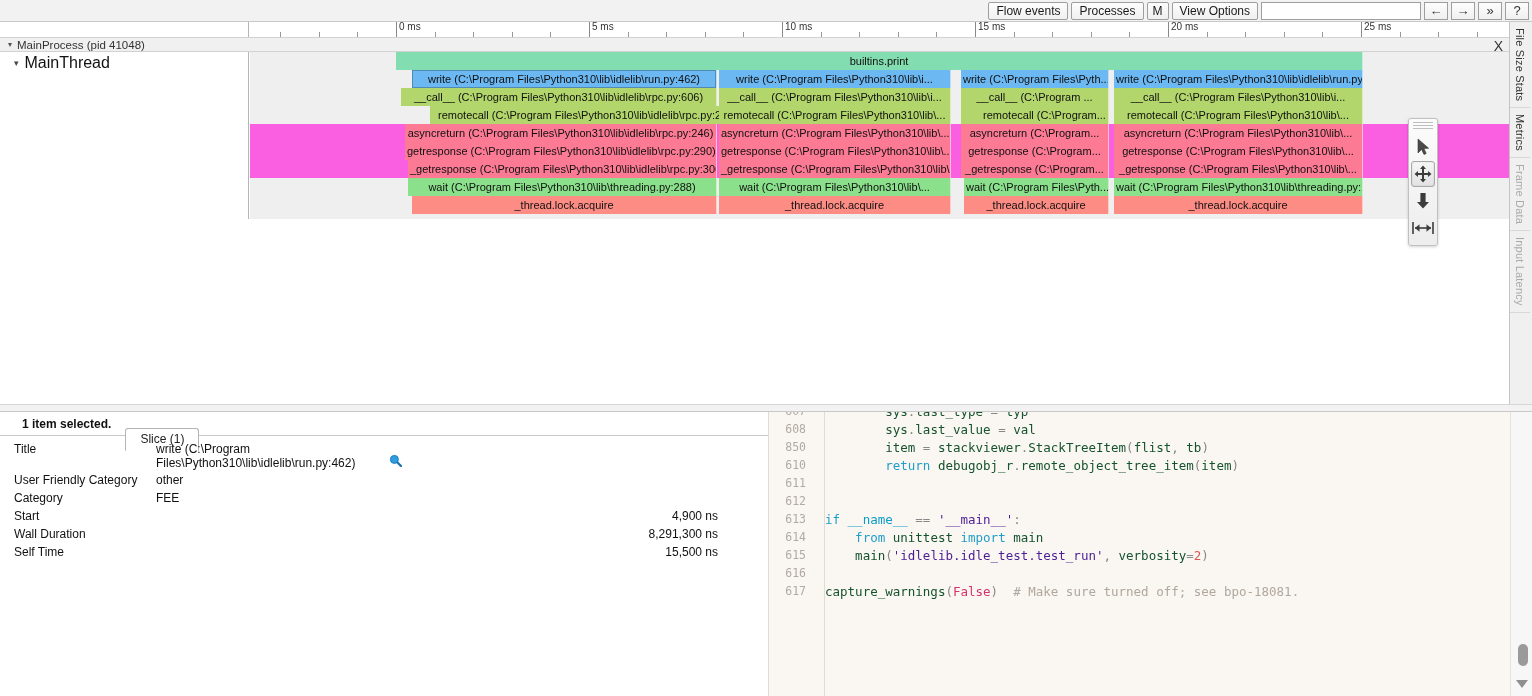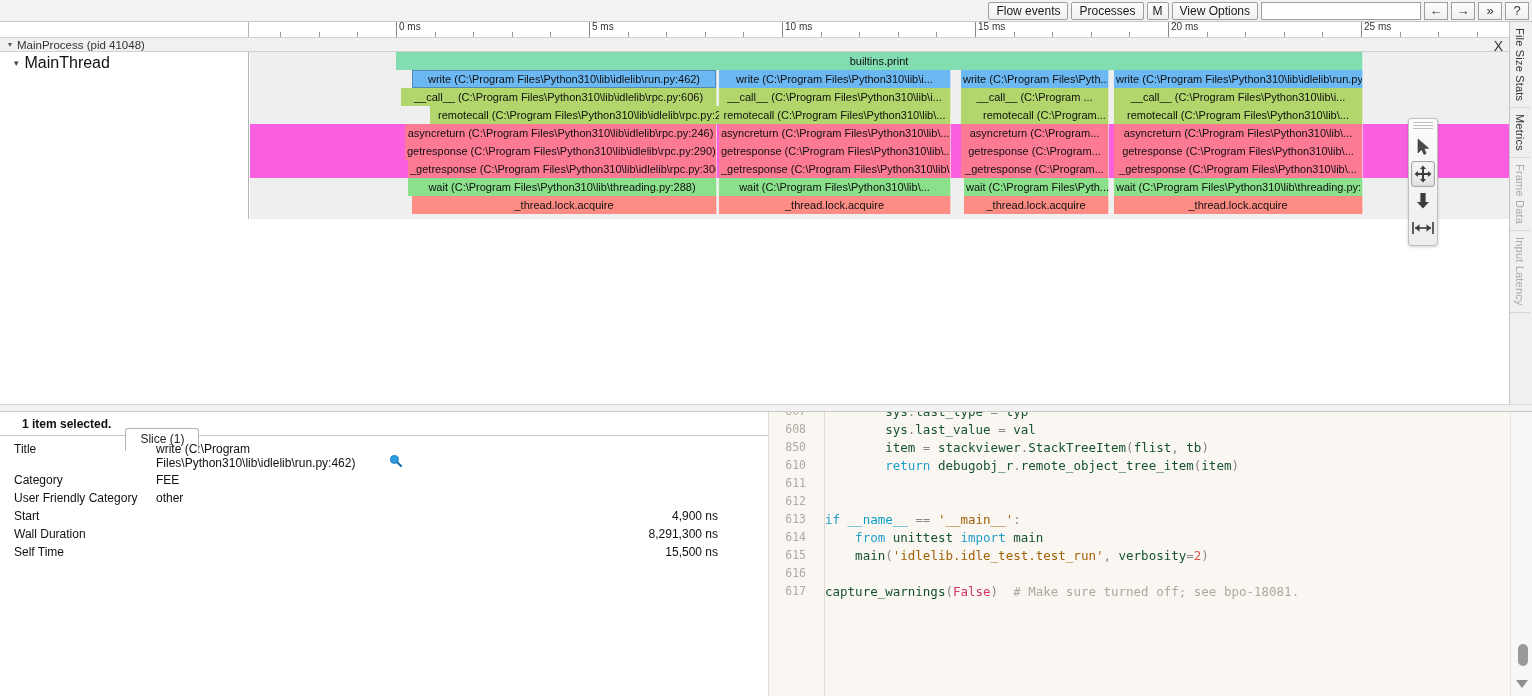--- a/index.html
+++ b/index.html
@@ -265,21 +265,21 @@
     position: absolute; left: 55px; top: 0; width: 1px; height: 284px;
     background: #e2dbd4;
   }
   .ctext {
     white-space: pre; padding-left: 10px;
     font-family: "DejaVu Sans Mono", monospace;
     font-size: 12.5px; color: #3b3b3b;
   }
   .k-kw { color: #1f9ec9; }
   .k-kw2 { color: #0a9dc7; }
-  .k-str { color: #a16207; }
+  .k-str { color: #4c1d95; }
   .k-num { color: #d9534f; }
   .k-cmt { color: #b0a79e; }
   .k-const { color: #d6336c; }
   .k-plain { color: #14532d; }
   .k-op { color: #888; }
 
   
   #code-sb {
     position: absolute; right: 0; top: 412px; width: 22px; height: 284px;
     background: #f7f7f7; border-left: 1px solid #e4e4e4;
@@ -548,29 +548,29 @@
           <div class="dt-key">Title</div>
           <div class="dt-val">
             <div class="dt-title-text">write (C:\Program Files\Python310\lib\idlelib\run.py:462)</div>
             <span class="mag"><svg width="13" height="13" viewBox="0 0 13 13">
                 <circle cx="5.4" cy="5.4" r="4" fill="#2f9ee0" stroke="#1a7fc0" stroke-width="1"></circle>
                 <path d="M8.5 8.5 L12 12" stroke="#1a6fae" stroke-width="2.2" stroke-linecap="round"></path>
               </svg></span>
           </div>
         </div>
         <div class="dt-row">
+          <div class="dt-key">User Friendly Category</div>
+          <div class="dt-val">
+            <div class="">other</div>
+          </div>
+        </div>
+        <div class="dt-row">
           <div class="dt-key">Category</div>
           <div class="dt-val">
             <div class="">FEE</div>
-          </div>
-        </div>
-        <div class="dt-row">
-          <div class="dt-key">User Friendly Category</div>
-          <div class="dt-val">
-            <div class="">other</div>
           </div>
         </div>
         <div class="dt-row">
           <div class="dt-key">Start</div>
           <div class="dt-val num">
             <div class="">4,900 ns</div>
           </div>
         </div>
         <div class="dt-row">
           <div class="dt-key">Wall Duration</div>

